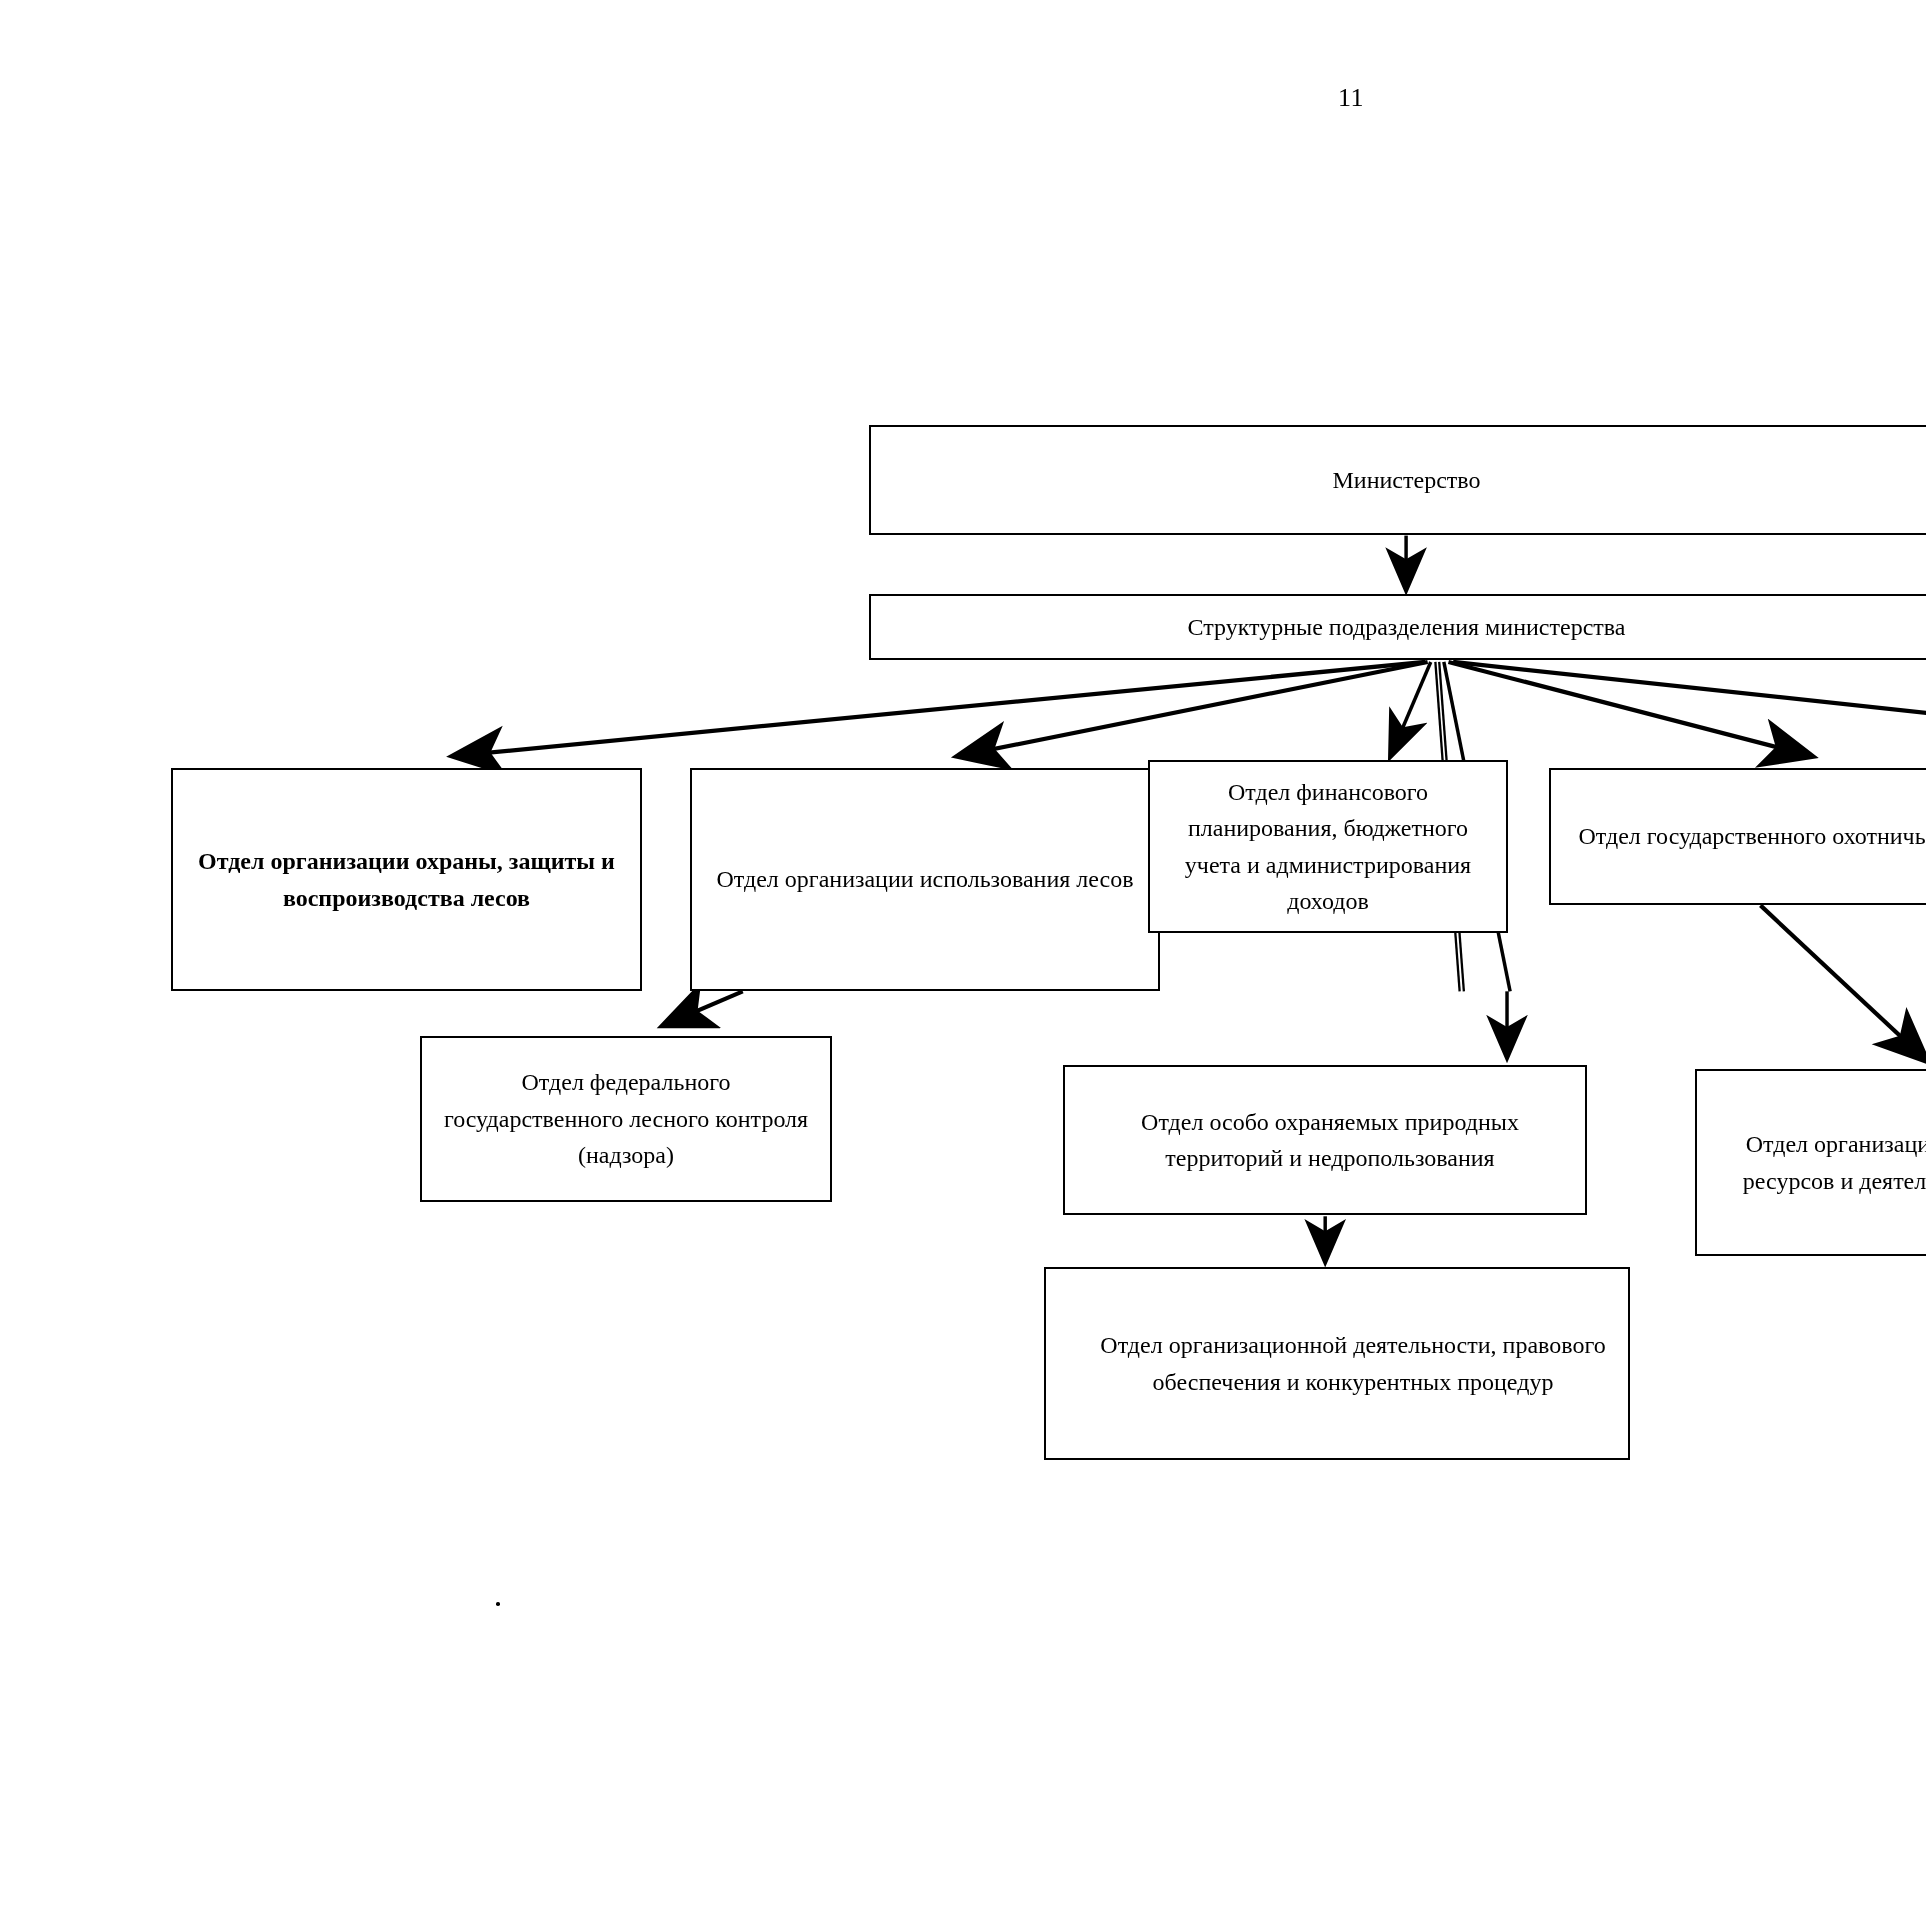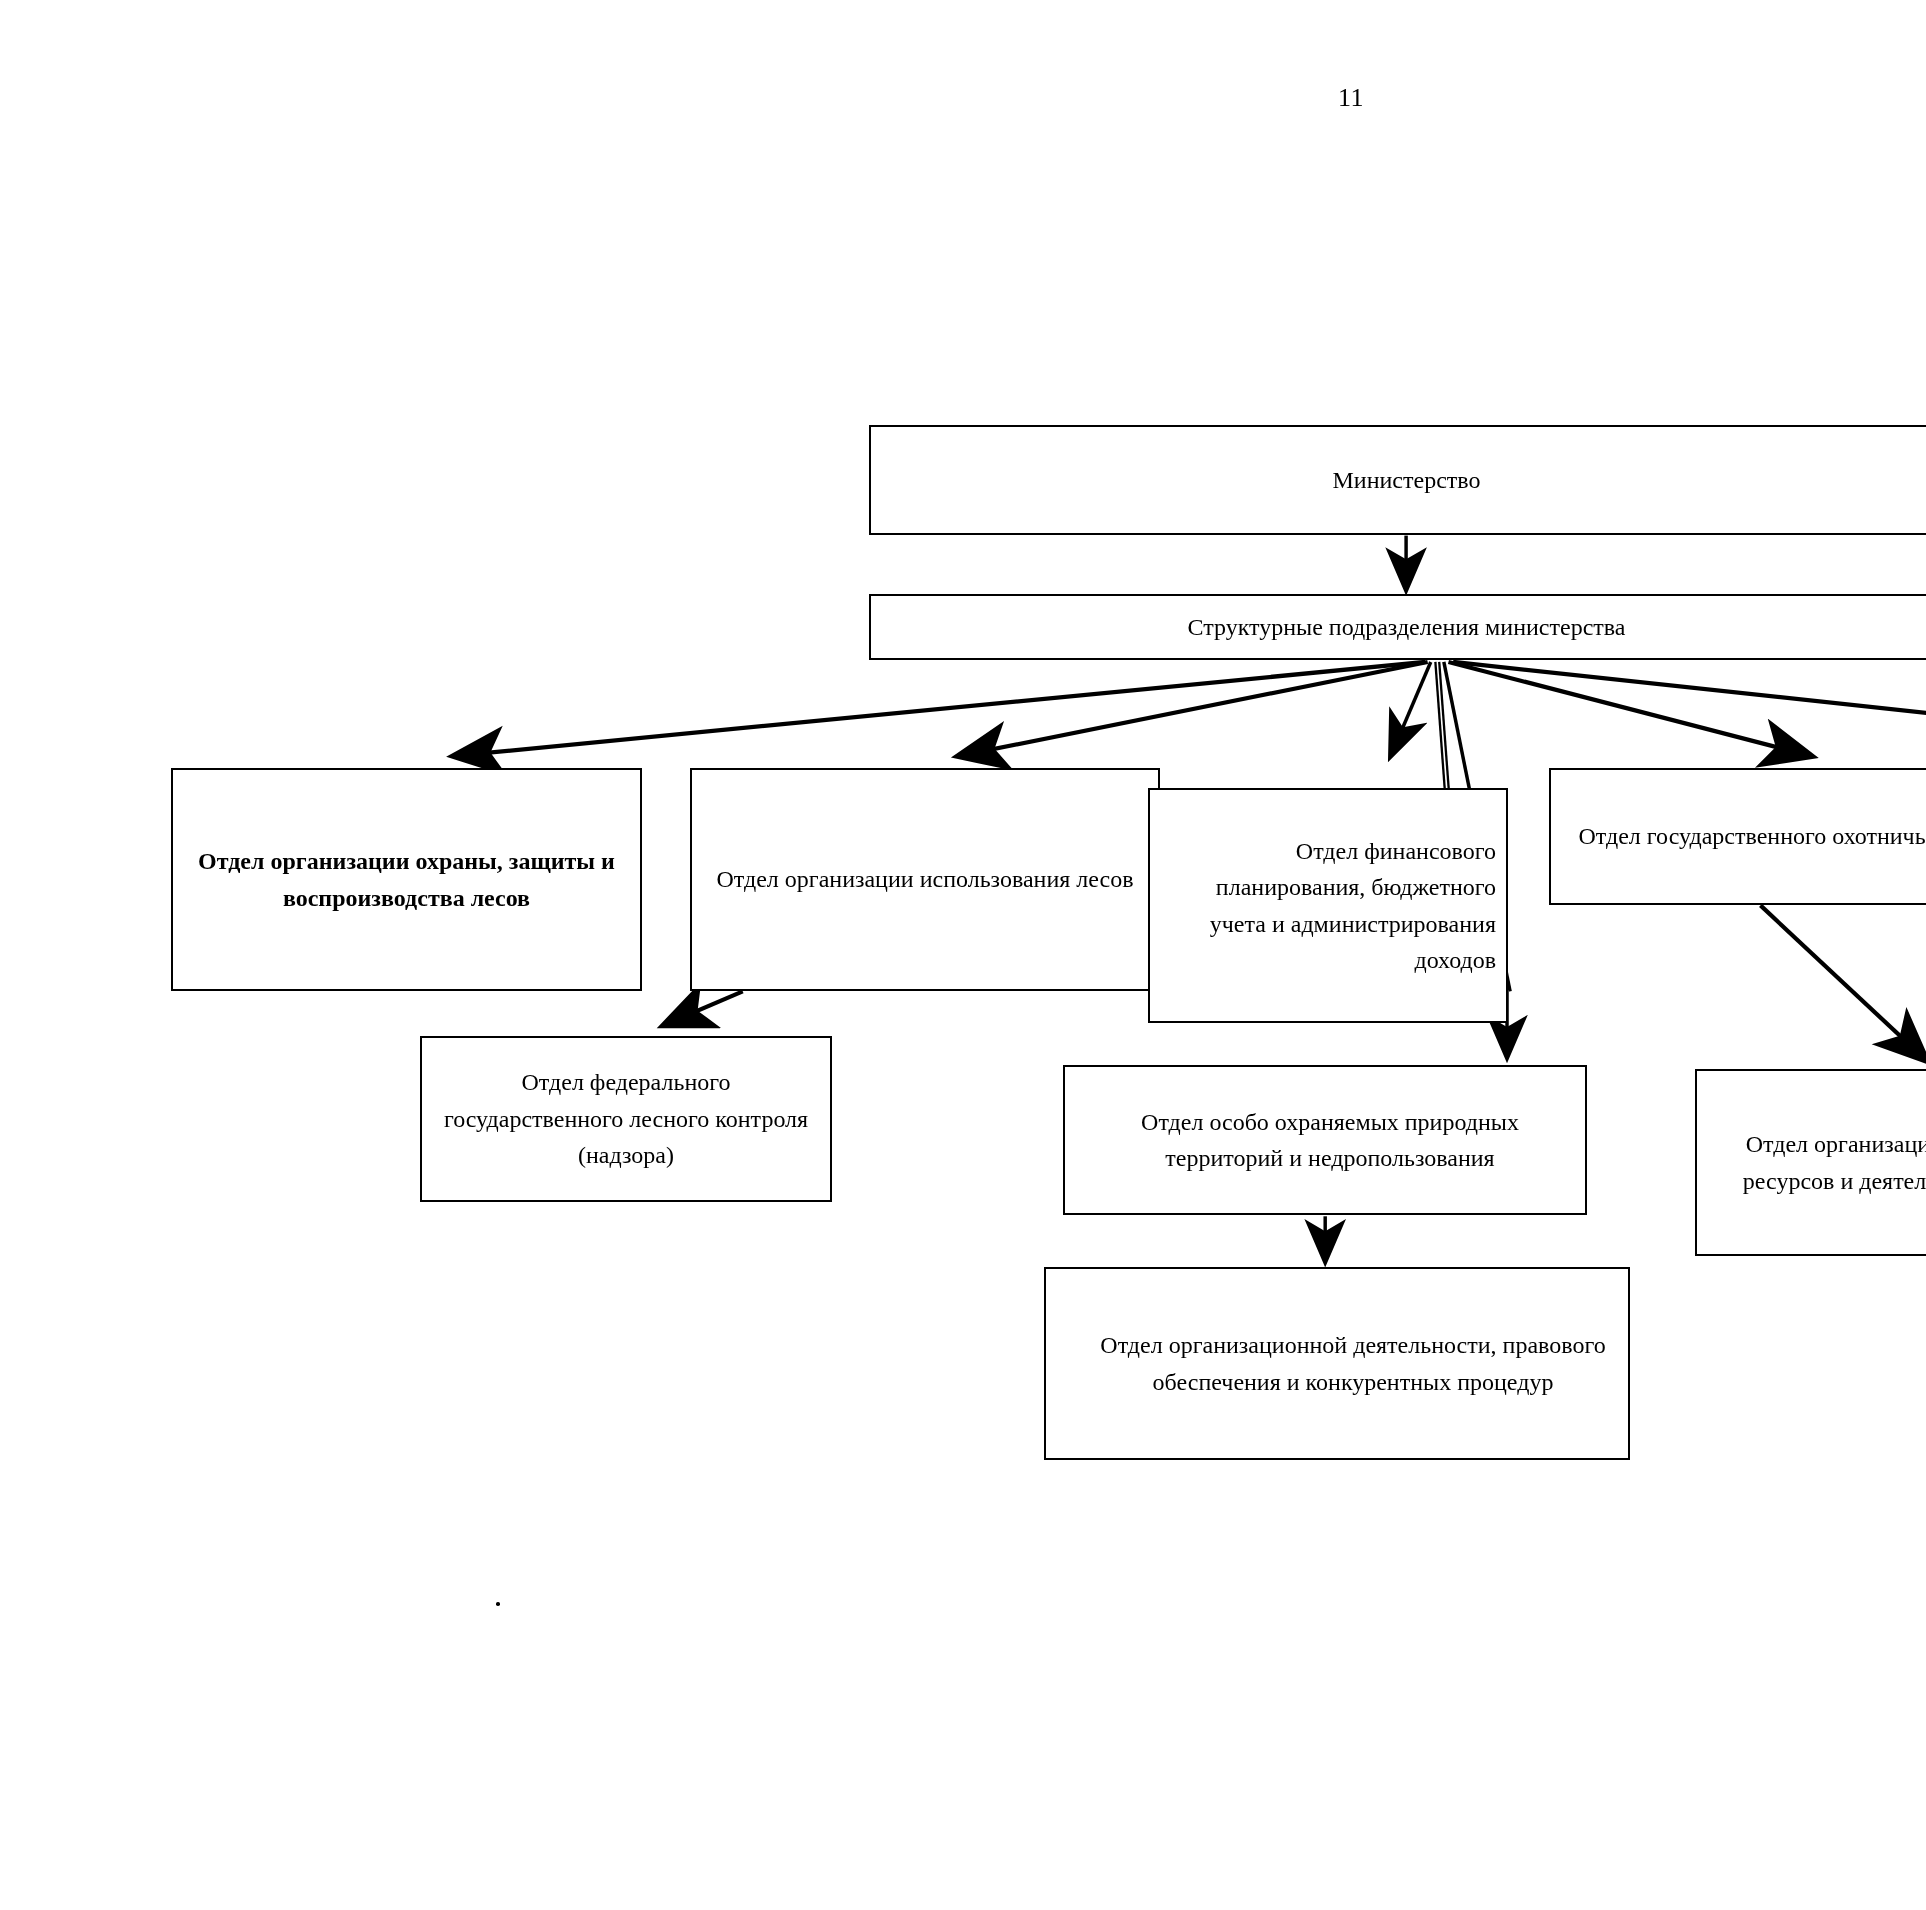--- a/index.html
+++ b/index.html
@@ -48,21 +48,21 @@
     padding: 3.9px 10px;
     z-index: 2;
   }
   .node span { display: block; width: 100%; }
   
   #node-ministry      { left: 869px; top: 425px; width: 1075px; height: 110px; }
   #node-subdivisions  { left: 869px; top: 594px; width: 1075px; height: 66px; }
   
   #node-forest-protection { left: 171px;  top: 768px; width: 471px; height: 223px; font-weight: bold; }
   #node-forest-use        { left: 690px; top: 768px; width: 470px; height: 223px; }
-  #node-finance           { left: 1148px; top: 788px; width: 360px;  height: 235px; text-align: right; }
+  #node-finance           { left: 1148px; top: 760px; width: 360px;  height: 173px; }
   #node-hunting           { left: 1549px; top: 768px; width: 524px; height: 137px; }
   
   #node-forest-control { left: 420px; top: 1036px; width: 412px; height: 166px; }
   #node-protected-area { left: 1063px; top: 1065px; width: 524px; height: 150px; padding-left: 20px; }
   #node-water          { left: 1695px; top: 1069px; width: 624px; height: 187px; }
   
   #node-legal { left: 1044px; top: 1267px; width: 586px; height: 193px; padding-left: 42px; }
   .dot {
     position: absolute;
     width: 3.5px;

